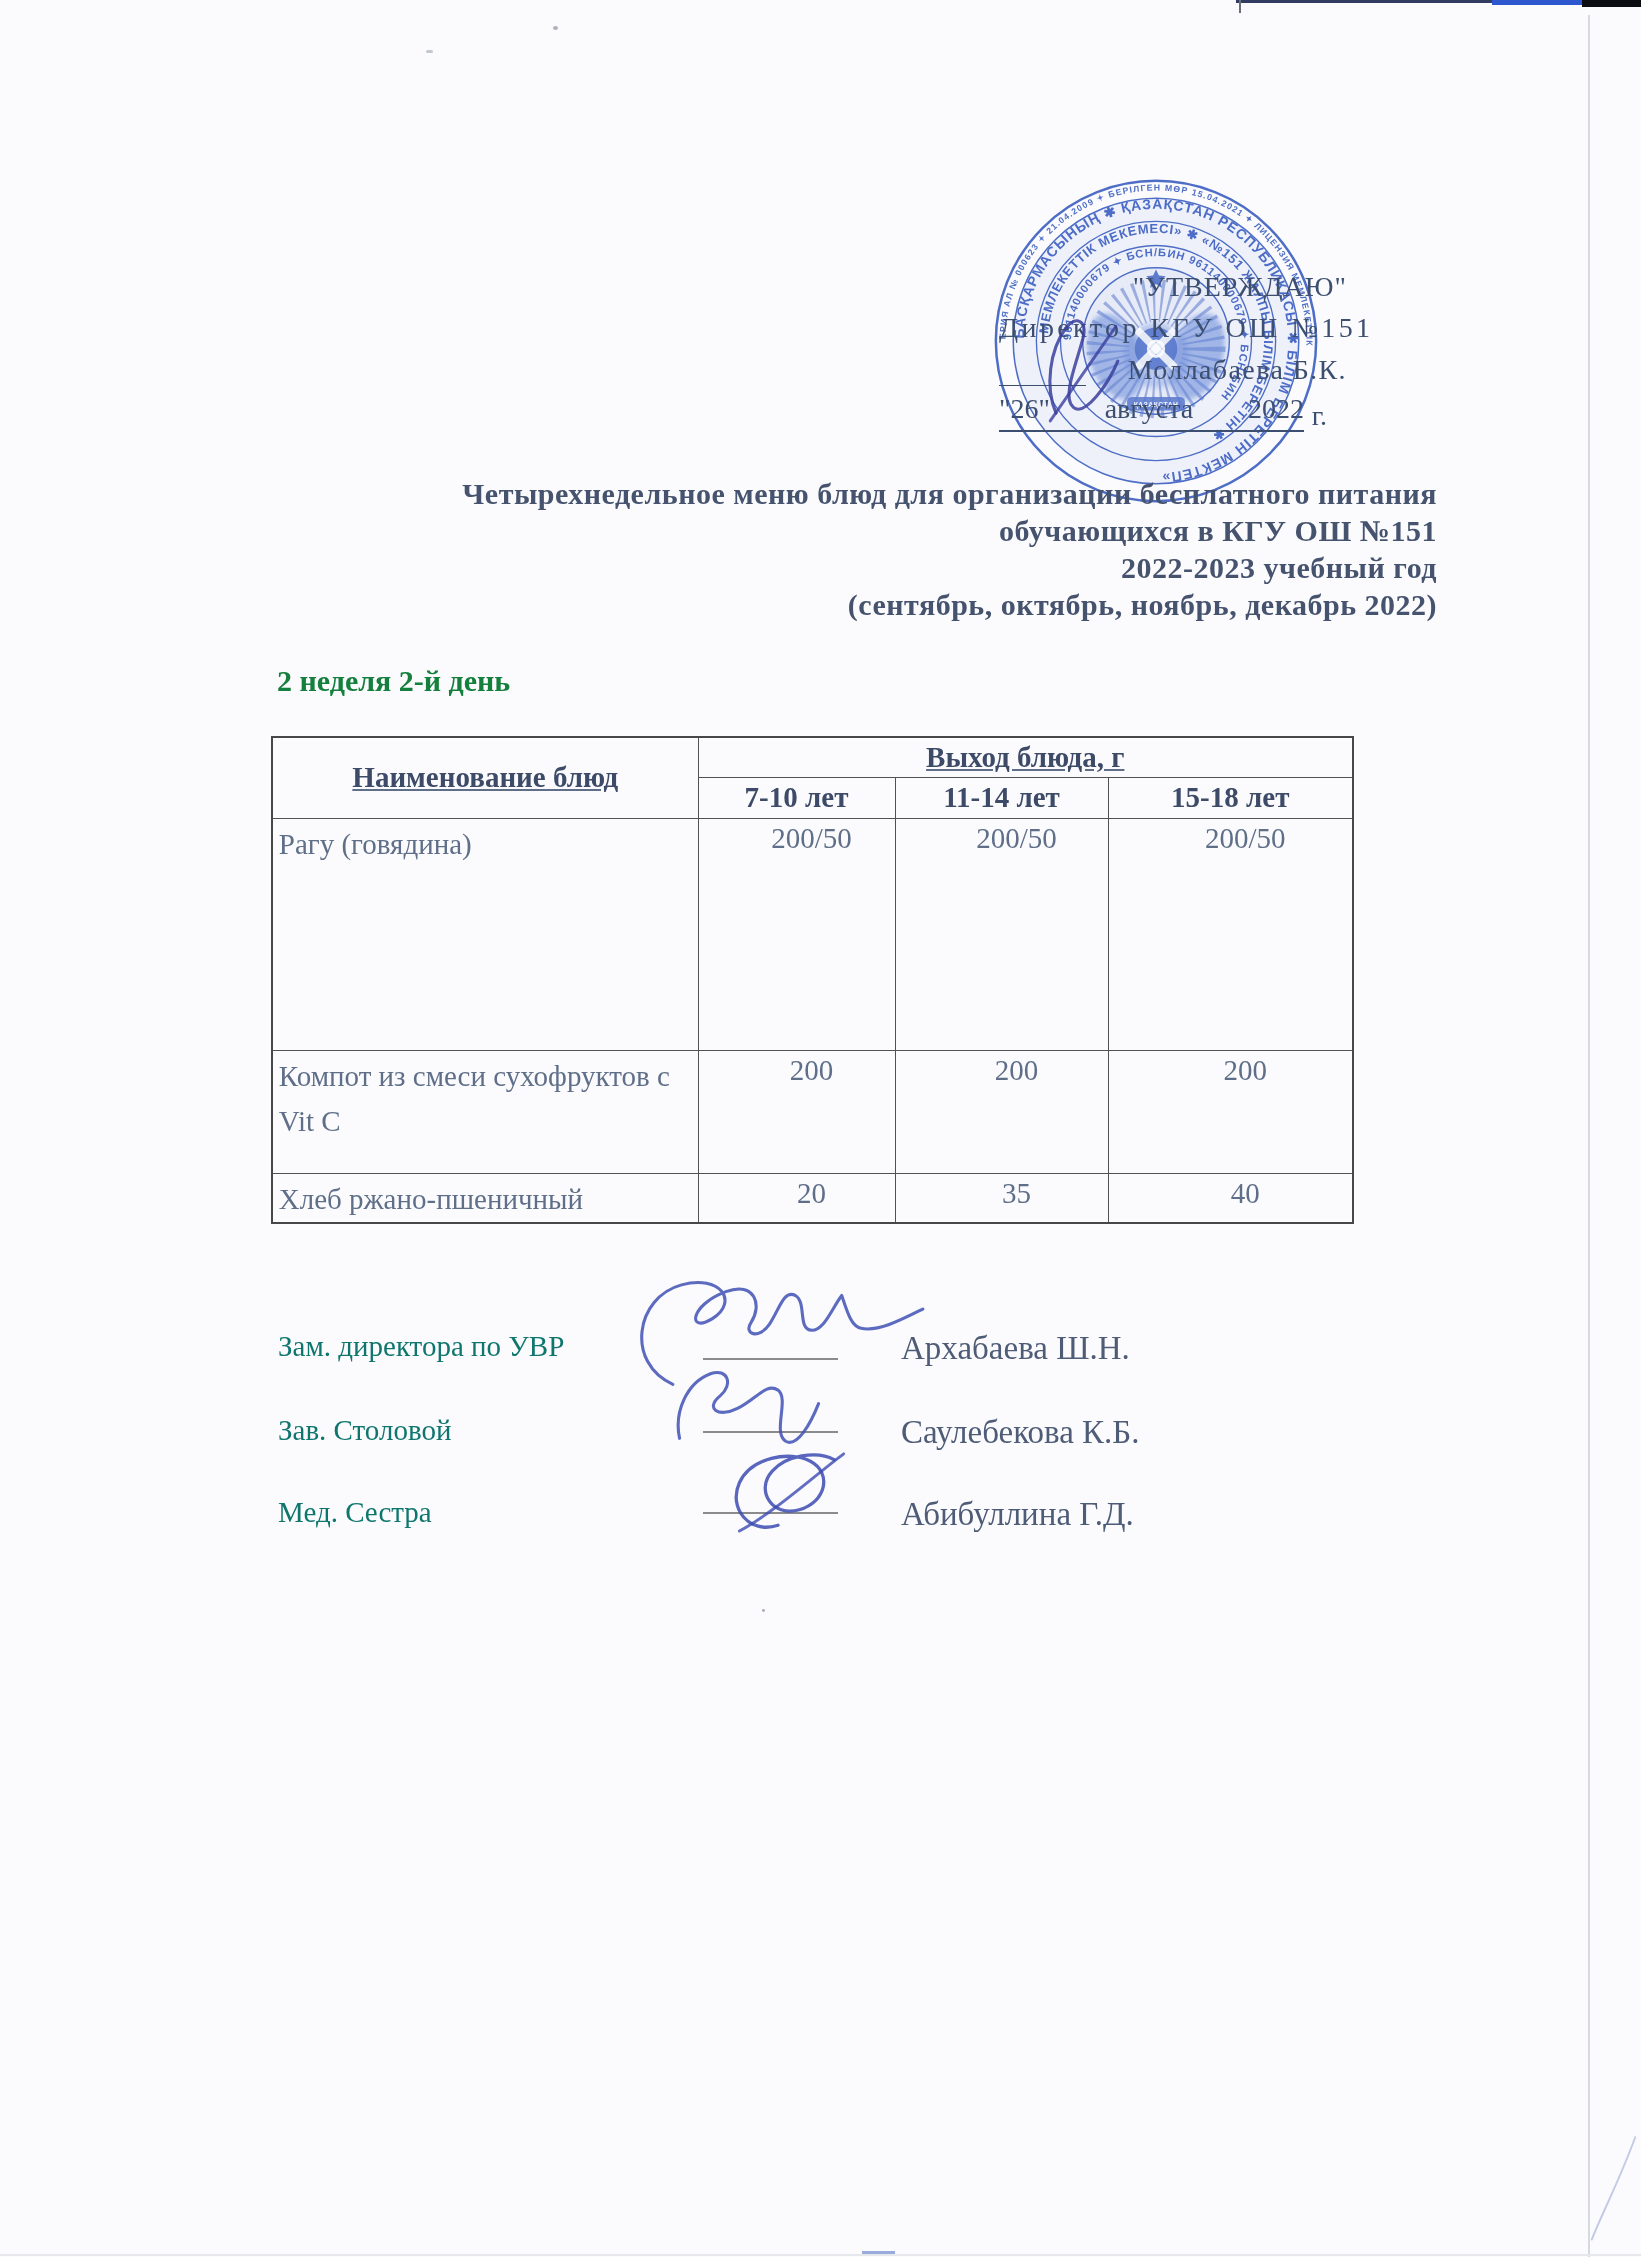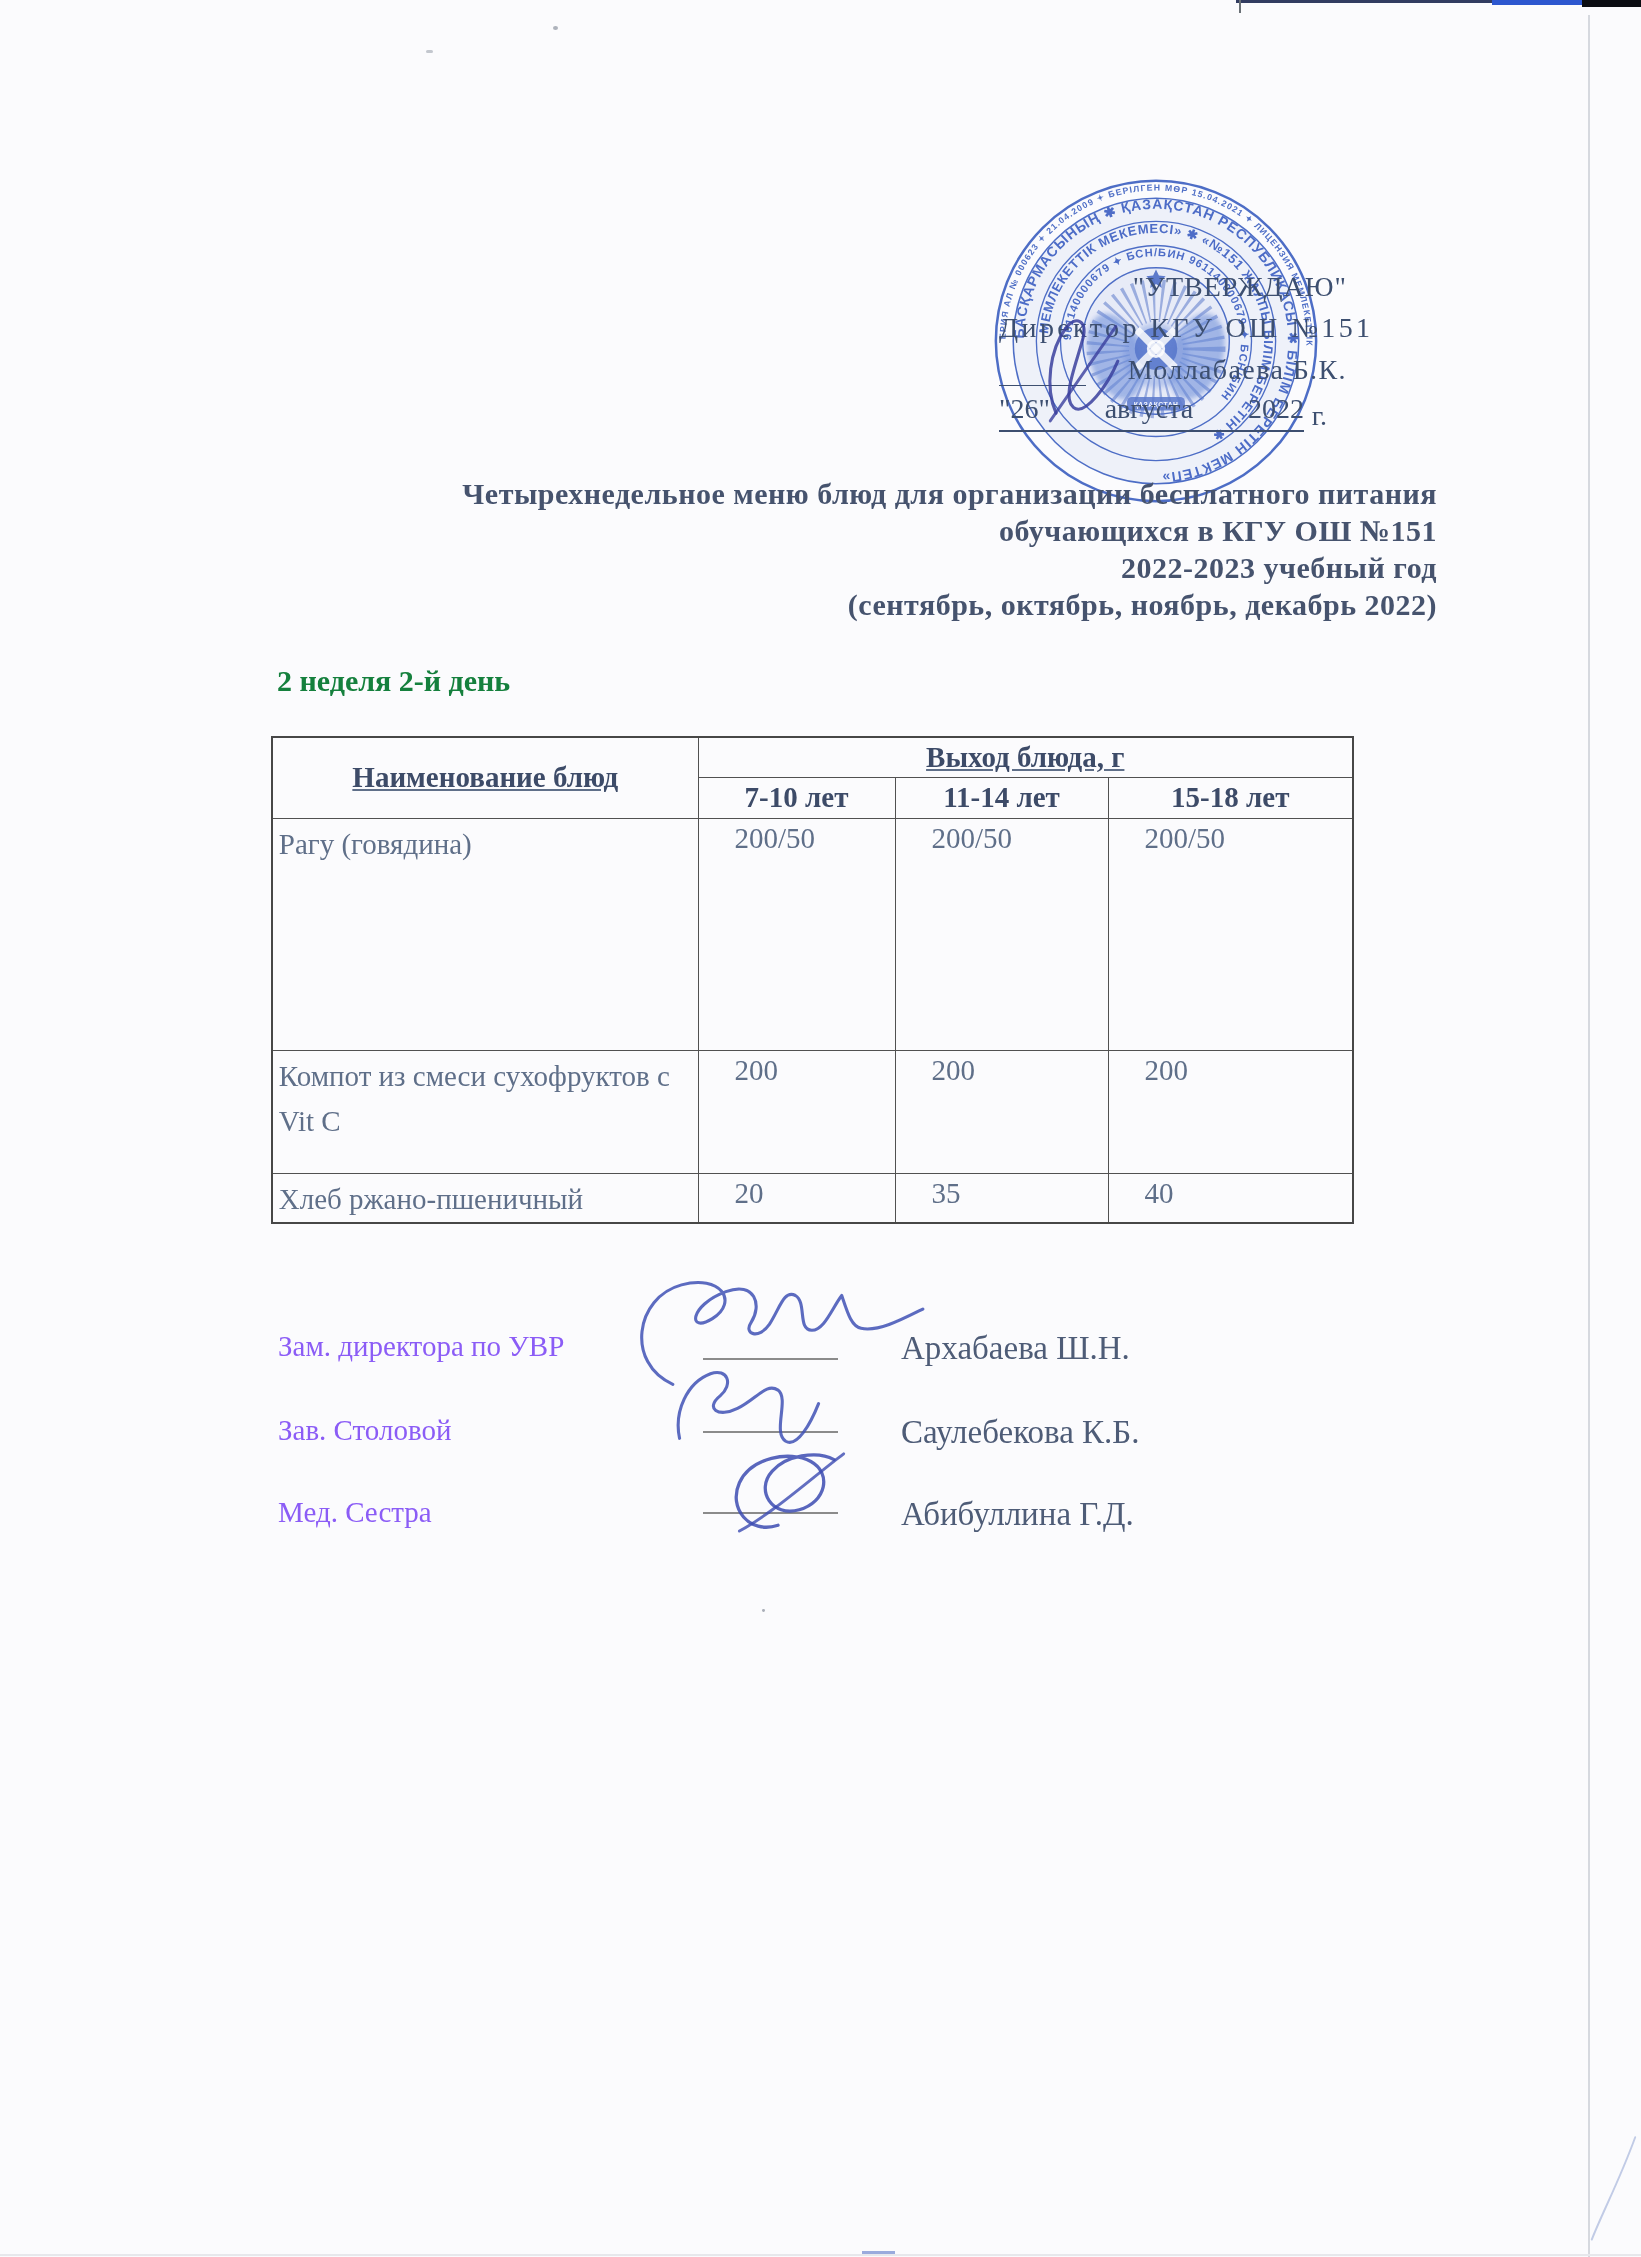--- a/index.html
+++ b/index.html
@@ -51,26 +51,26 @@
   .subtitle{left:277px; top:664px; font-weight:bold; font-size:30px; color:#15803d;}
 
   
   .menu-table{position:absolute; left:271px; top:736px; width:1081px;
     border-collapse:collapse; table-layout:fixed;
     font-size:29px; color:#5f6f89;}
   .menu-table th, .menu-table td{border:1.9px solid #515151; padding:0 5.8px;}
   .menu-table{border:2.9px solid #474747;}
   .menu-table th{font-weight:bold; color:#3d4b68; text-align:center; vertical-align:middle;}
   .menu-table td.name-cell{text-align:left; vertical-align:top; padding-top:3.9px; line-height:1.55;}
-  .menu-table td.val-cell{vertical-align:top; padding-top:3.9px;padding-left:36px;}
+  .menu-table td.val-cell{text-align:center; vertical-align:top; padding-top:3.9px;padding-left:36px;}
   .row-h1{height:40px;text-decoration:underline;} .row-h2{height:41px;}
   .row-dish1{height:232px;} .row-dish2{height:123px;} .row-dish3{height:39px;}
 
   
-  .sig-label{position:absolute; left:278px; font-size:29px; color:#8b5cf6; white-space:nowrap;}
+  .sig-label{position:absolute; left:278px; font-size:29px; color:#0f766e; white-space:nowrap;}
   .sig-name{position:absolute; left:901px; font-size:33px; color:#4e5c77; white-space:nowrap;}
   .sig-underline{position:absolute; left:703px; width:135px; height:1.9px; background:#8b8b8b;}
 
   .ink-overlay{left:0; top:0; pointer-events:none;}
 </style>
 </head>
 <body>
 
 <div class="page">
 

